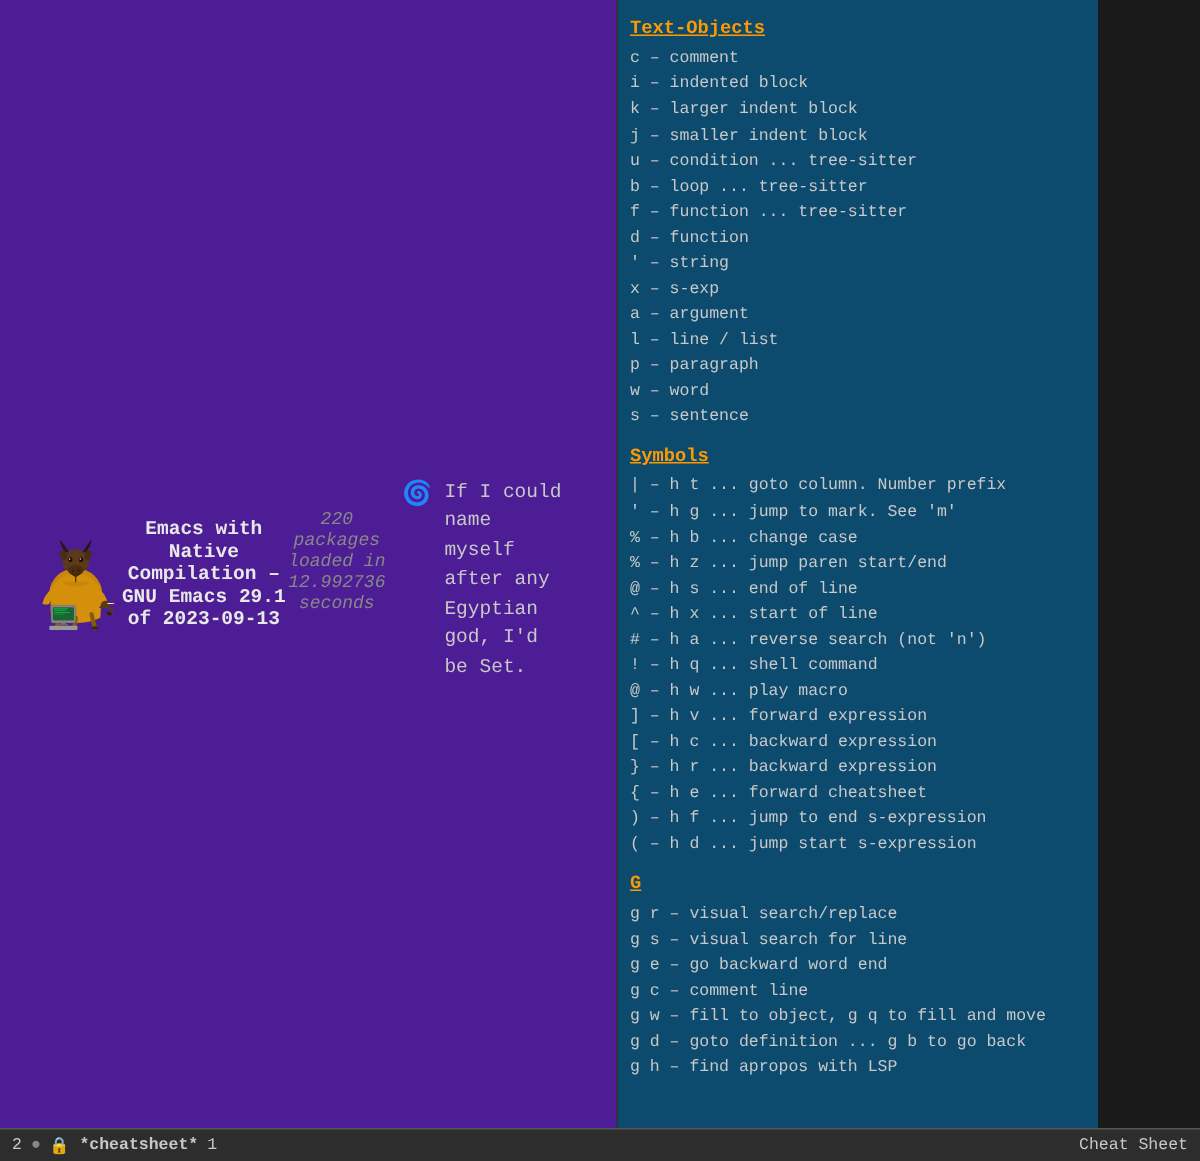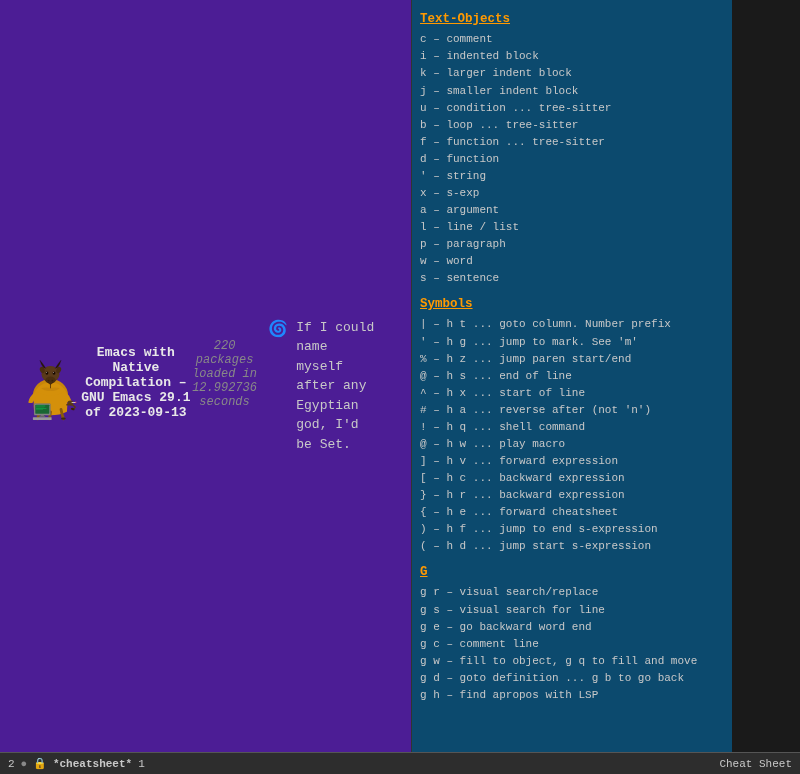--- a/index.html
+++ b/index.html
@@ -224,24 +224,25 @@
         <li>l – line / list</li>
         <li>p – paragraph</li>
         <li>w – word</li>
         <li>s – sentence</li>
       </ul>
 
     <div class="section-title">Symbols</div>
     <ul class="key-list">
     <li>| – h t ...  goto column. Number prefix</li>
         <li>' – h g ...  jump to mark. See 'm'</li>
+        <li>% – h b ...  change case</li>
         <li>% – h z ...  jump paren start/end</li>
         <li>@ – h s ...  end of line</li>
         <li>^ – h x ...  start of line</li>
-        <li># – h a ...  reverse after (not 'n')</li>
+        <li># – h a ...  reverse search (not 'n')</li>
         <li>! – h q ...  shell command</li>
         <li>@ – h w ...  play macro</li>
         <li>] – h v ...  forward expression</li>
         <li>[ – h c ...  backward expression</li>
         <li>} – h r ...  backward expression</li>
         <li>{ – h e ...  forward cheatsheet</li>
         <li>) – h f ...  jump to end s-expression</li>
         <li>( – h d ...  jump start s-expression</li>
       </ul>
 

